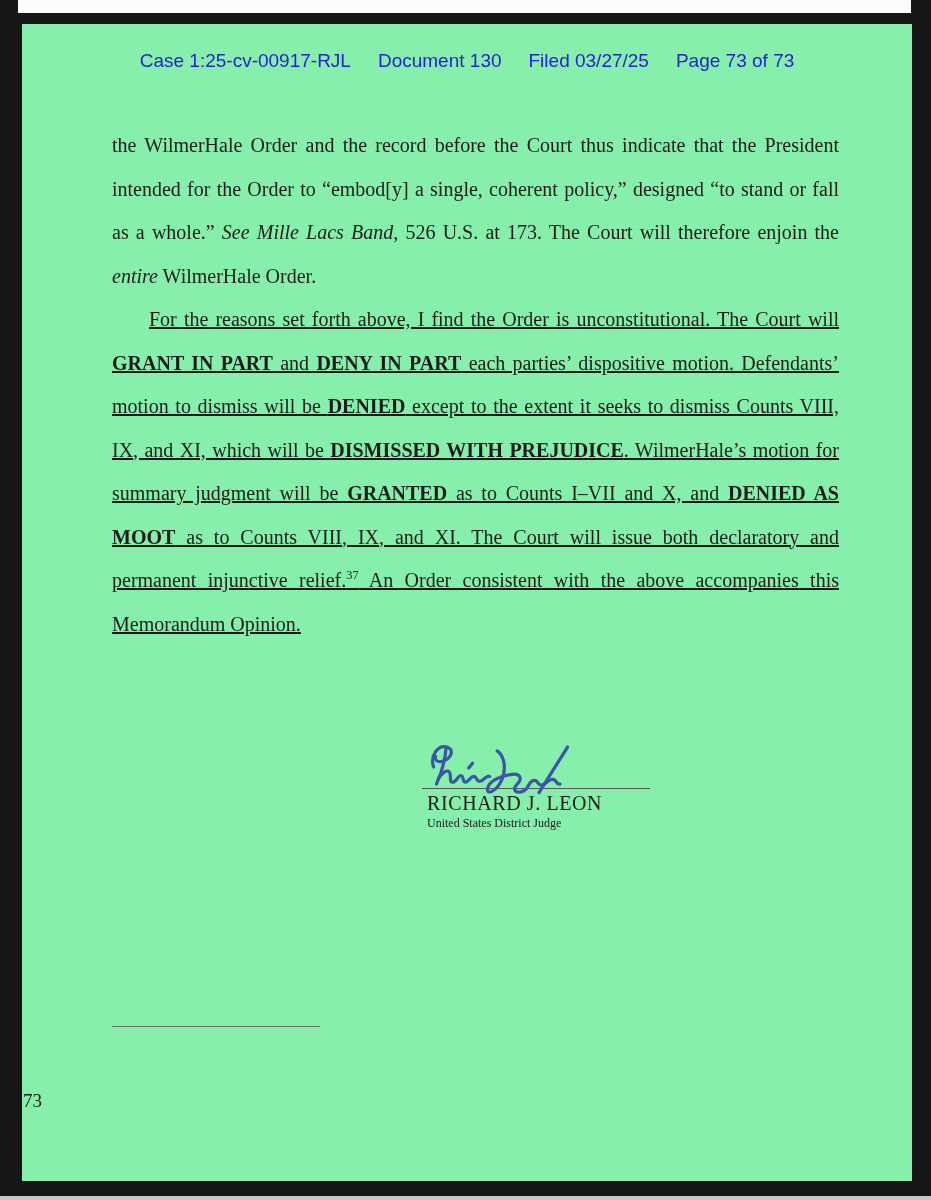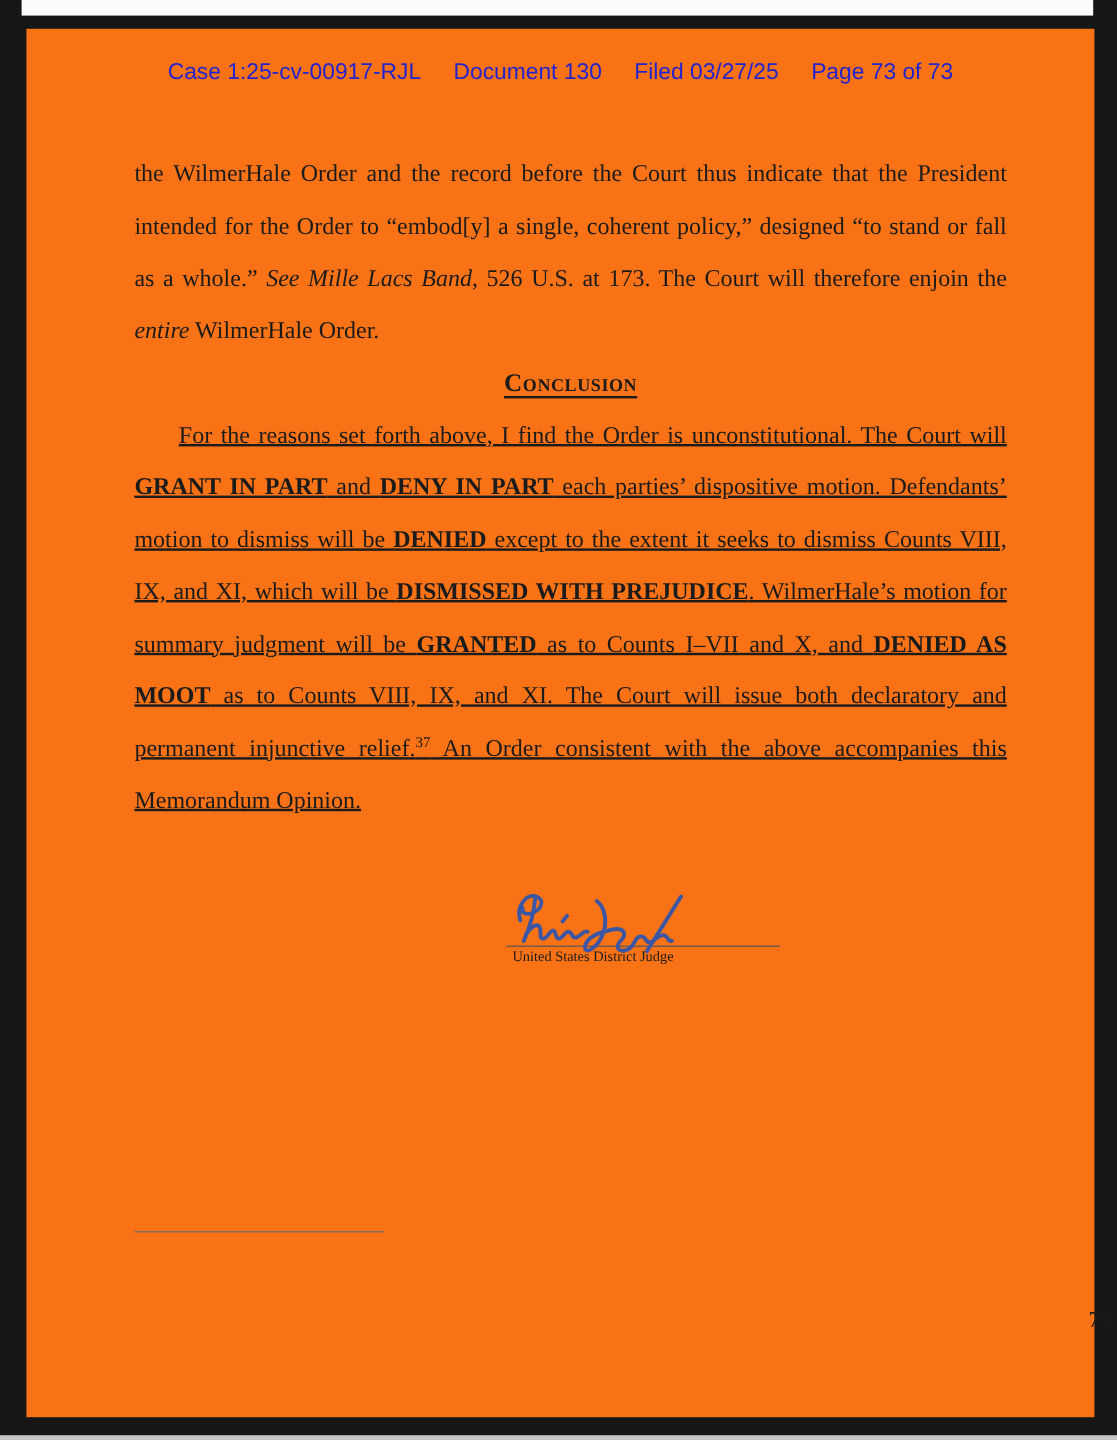--- a/index.html
+++ b/index.html
@@ -13,21 +13,21 @@
   .prev-page-sliver {
     position: absolute; left: 18px; top: 0; width: 893px; height: 13px;
     background: #fbfbfb;
   }
   .bottom-sliver {
     position: absolute; left: 0; bottom: 0; width: 100%; height: 4px;
     background: #c7c7c7;
   }
   .page {
     position: absolute; left: 22px; top: 24px; width: 890px; height: 1157px;
-    background: #f97316;
+    background: #86efac;
     color: #1b1b1b;
   }
   .ecf-header {
     padding-top: 26px;
     display: flex; justify-content: center; gap: 27px;
     font-family: "Liberation Sans", "DejaVu Sans", sans-serif;
     font-size: 19px;
     color: #2424cc;
     white-space: nowrap;
   }
@@ -80,59 +80,57 @@
     position: absolute; left: 90px; top: 1002px; width: 700px;
     font-size: 16.5px; line-height: 22.5px;
     text-align: justify;
   }
   .fn-rule {
     width: 208px; height: 0;
     border-top: 1.5px solid #6a6a6a;
     margin-bottom: 9px;
   }
   .page-number {
-    position: absolute; left: 14px; top: 1066px; width: 100%;
-    text-align: right; font-size: 19px;
+    position: absolute; left: 1px; top: 1066px; width: 100%;
+    text-align: left; font-size: 19px;
   }
 </style>
 </head>
 <body style="background: rgb(22, 22, 22);">
 
 <div class="prev-page-sliver"></div>
 
 <div class="page">
 
   <div class="ecf-header" style="color: rgb(36, 36, 204);">
     <span>Case 1:25-cv-00917-RJL</span>
     <span>Document 130</span>
     <span>Filed 03/27/25</span>
     <span>Page 73 of 73</span>
   </div>
 
   <div class="doc-body">
     <p class="para"><span>the WilmerHale Order and the record before the Court thus indicate that the President intended for the Order to “embod[y] a single, coherent policy,” designed “to stand or fall as a whole.”  </span><span style="font-style: italic;">See Mille Lacs Band</span><span>, 526 U.S. at 173.  The Court will therefore enjoin the </span><span style="font-style: italic;">entire</span><span> WilmerHale Order.</span></p>
-    <div class="heading">
-      <span class="underline">Conclusion</span>
-    </div>
     <p class="para indent"><span>For the reasons set forth above, I find the Order is unconstitutional.  The Court will </span><span style="font-weight: bold;">GRANT IN PART</span><span> and </span><span style="font-weight: bold;">DENY IN PART</span><span> each parties’ dispositive motion.  Defendants’ motion to dismiss will be </span><span style="font-weight: bold;">DENIED</span><span> except to the extent it seeks to dismiss Counts VIII, IX, and XI, which will be </span><span style="font-weight: bold;">DISMISSED WITH PREJUDICE</span><span>.  WilmerHale’s motion for summary judgment will be </span><span style="font-weight: bold;">GRANTED</span><span> as to Counts I–VII and X, and </span><span style="font-weight: bold;">DENIED AS MOOT</span><span> as to Counts VIII, IX, and XI.  The Court will issue both declaratory and permanent injunctive relief.</span><sup>37</sup><span>  An Order consistent with the above accompanies this Memorandum Opinion.</span></p>
   </div>
 
   <div class="sig-block">
     <svg class="sig-scrawl" width="152" height="62" viewBox="0 0 160 64" fill="none">
       <g stroke="#3a56a5" stroke-width="3.4" stroke-linecap="round" stroke-linejoin="round">
         <path d="M 8 32 C 4 20, 13 8, 22 11 C 30 14, 27 23, 17 26 C 12 27, 9 25, 10 21"></path>
         <path d="M 21 13 C 20 25, 16 39, 11 50"></path>
         <path d="M 13 44 C 18 37, 23 34, 25 38 C 27 42, 24 48, 28 48 C 32 48, 34 40, 37 41 C 40 42, 38 48, 42 48 C 46 47, 47 41, 51 42 C 54 43, 53 48, 57 47 C 61 46, 64 40, 67 42"></path>
         <path d="M 45 33 L 49 28"></path>
         <path d="M 75 15 C 82 20, 85 33, 80 45 C 75 57, 63 63, 65 54 C 67 46, 79 42, 89 40 C 99 38, 102 44, 96 50 C 90 56, 95 61, 103 57"></path>
         <path d="M 103 57 C 109 54, 108 46, 114 46 C 119 46, 117 52, 122 51 C 127 50, 129 44, 134 45 C 138 46, 137 51, 141 50"></path>
         <path d="M 119 59 L 149 11"></path>
       </g>
     </svg>
     <div class="sig-line"></div>
+    <div class="sig-name">RICHARD J. LEON</div>
     <div class="sig-title">United States District Judge</div>
   </div>
 
   <div class="footnote">
     <div class="fn-rule"></div>
   </div>
 
   <div class="page-number">73</div>
 
 </div>

